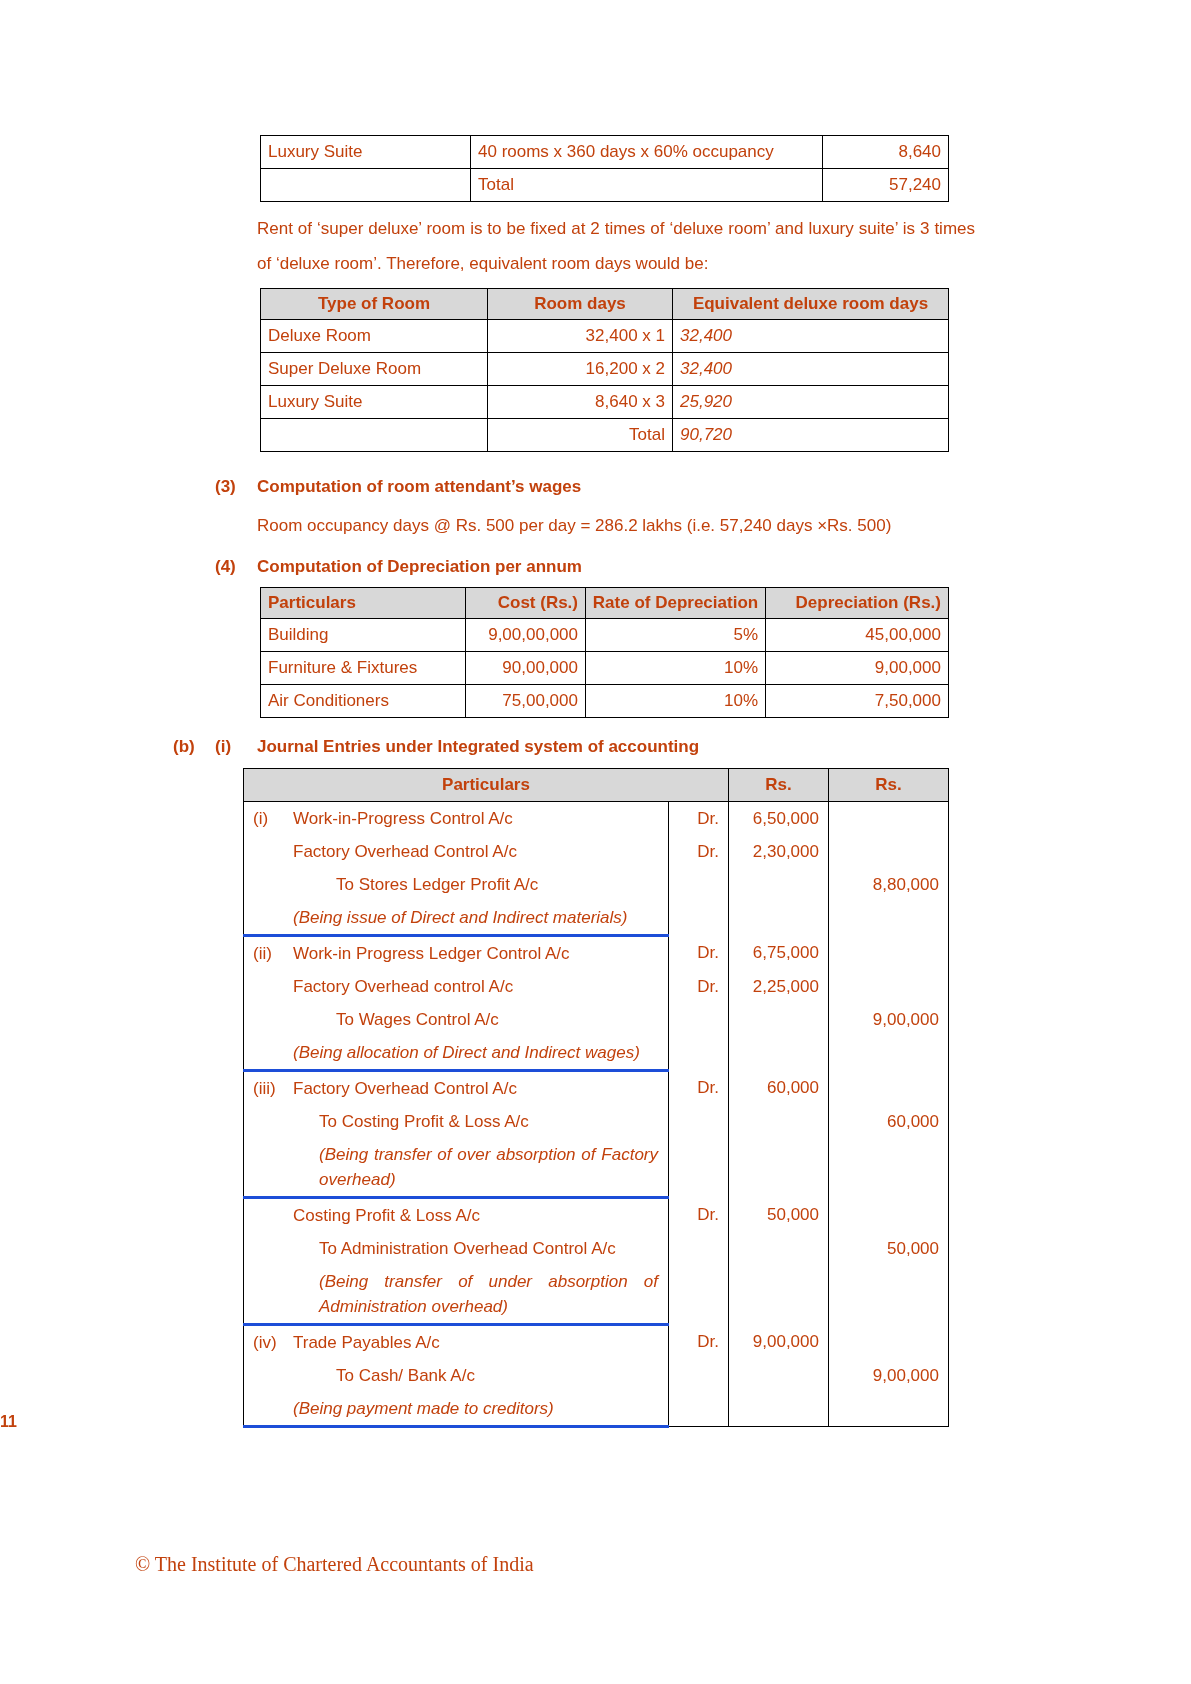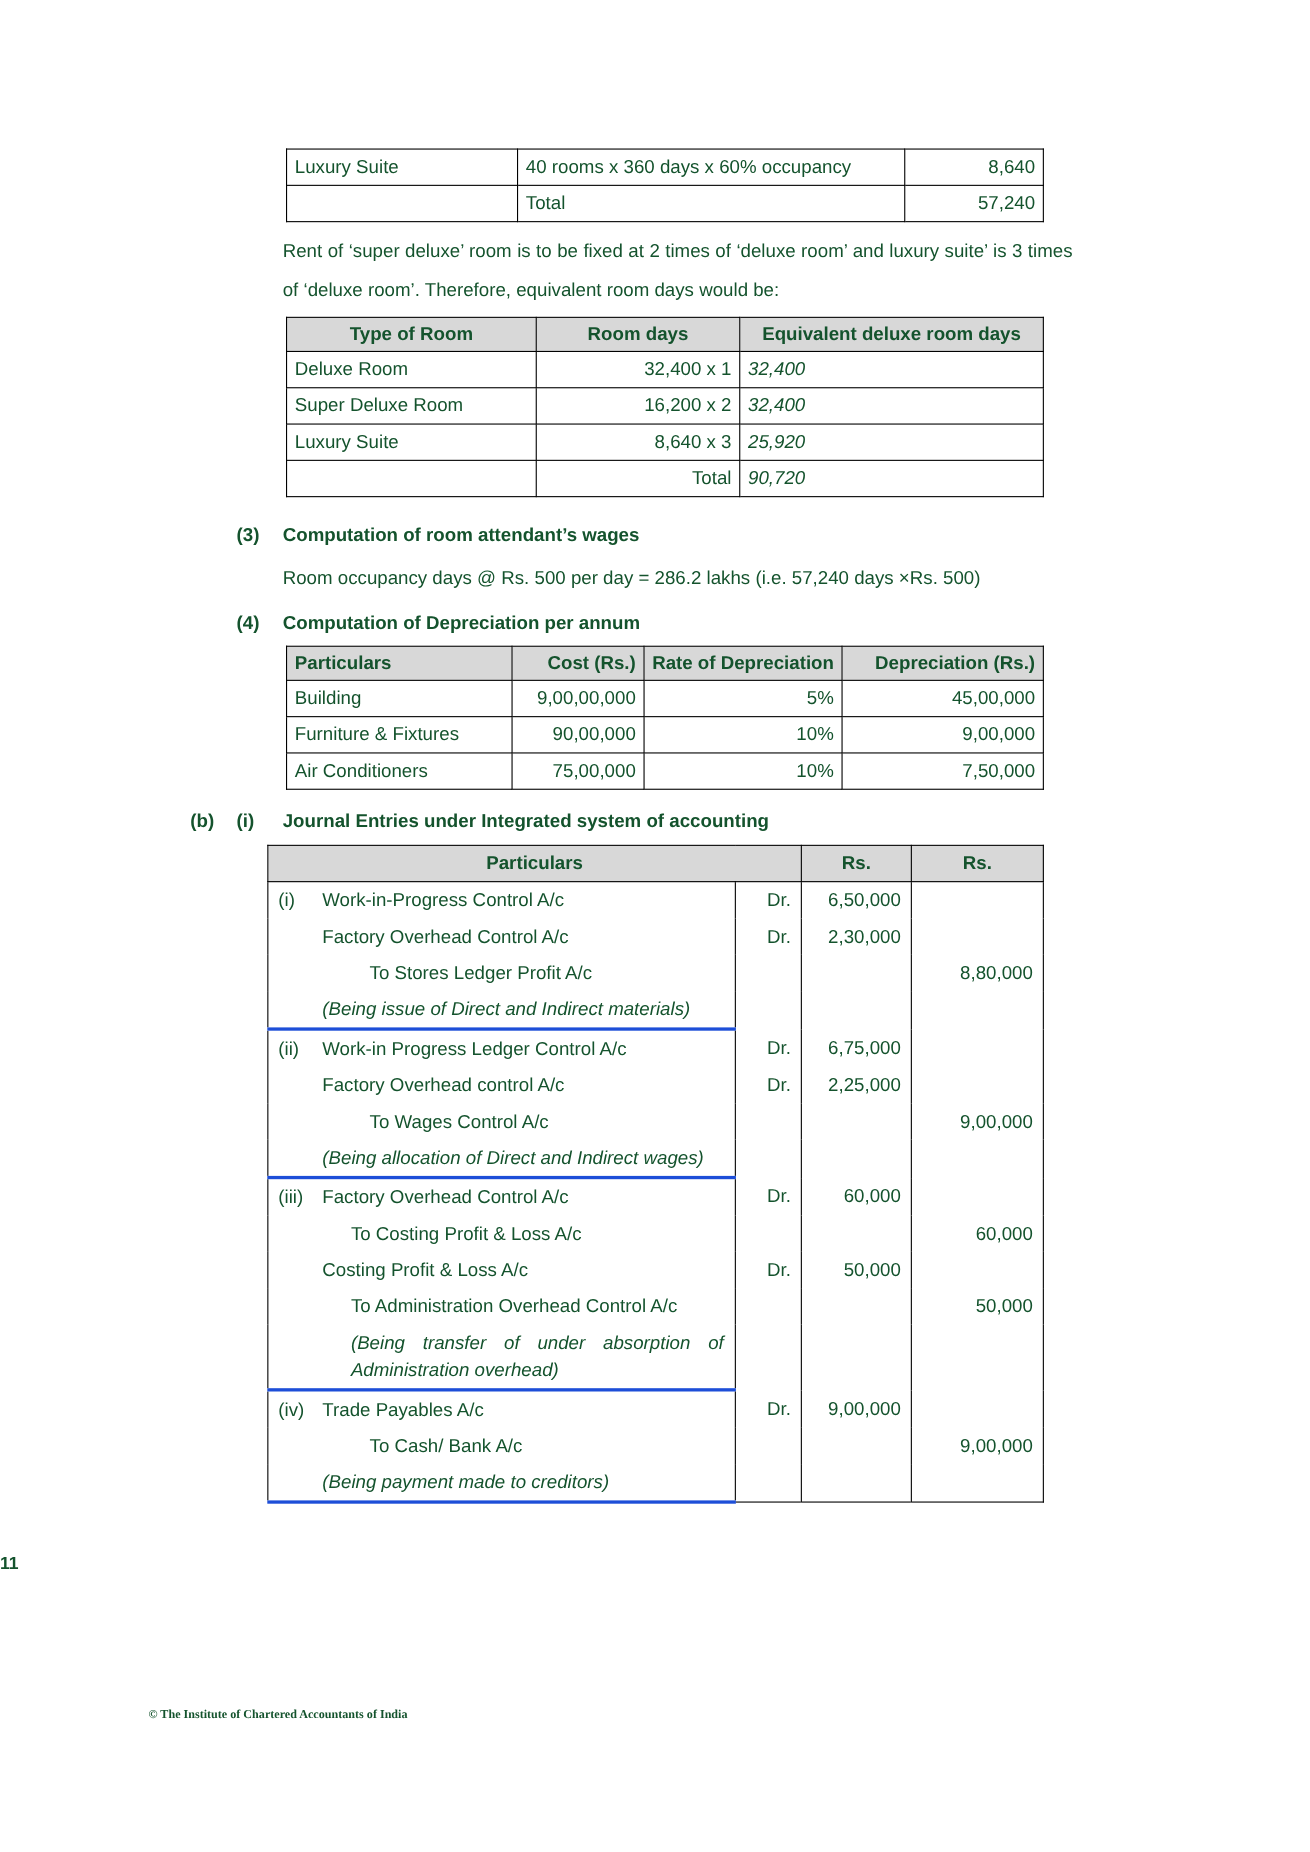--- a/index.html
+++ b/index.html
@@ -1,17 +1,17 @@
 <!DOCTYPE html>
 <html><head>
 <meta charset="utf-8">
 <style>
   html,body{margin:0;padding:0;background:#fff;}
   .page{width:1191px;height:1684px;position:relative;background:#fff;
-        font-family:"Liberation Sans",sans-serif;font-size:17px;color:#14532d;overflow:hidden;}
+        font-family:"Liberation Sans",sans-serif;font-size:17px;color:#c2410c;overflow:hidden;}
   .content{padding-top:135px;}
 
   table{border-collapse:collapse;table-layout:fixed;}
   .stable{margin-left:260px;}
   .stable th,.stable td{border:1px solid #000;padding:4px 7px;line-height:24px;white-space:nowrap;overflow:hidden;}
   .stable th{background:#d8d8d8;font-weight:bold;text-align:center;padding:3px 4px;}
 
   #occupancy-table td:nth-child(3){text-align:right;}
 
   #equivalent-table{margin-top:7px;}
@@ -42,21 +42,21 @@
   .txt.ind0{margin-left:42px;}
   .txt.ind1{margin-left:68px;}
   .txt.ind2{margin-left:85px;}
   .txt.it{font-style:italic;}
   .txt.just{text-align:justify;}
   #journal-table td.jdr{border-left:1px solid #000;text-align:right;padding-right:9px;}
   #journal-table td.jamt{border-left:1px solid #000;text-align:right;padding-right:9px;}
   #journal-table tr.group-end td.jp{border-bottom:3px solid #1d4ed8;}
 
   .pageno{position:absolute;top:1413px;left:0;width:1112px;text-align:left;font-weight:bold;font-size:16px;}
-  .footer{position:absolute;top:1553px;left:135px;font-family:"Liberation Serif",serif;font-weight:bold;font-size:11px;}
+  .footer{position:absolute;top:1553px;left:135px;font-family:"Liberation Serif",serif;font-weight:normal;font-size:20px;}
 </style>
 </head>
 <body>
 
 <div class="page">
   <div class="content">
 
     <table id="occupancy-table" class="stable">
       <colgroup>
           <col style="width:210px">
@@ -257,20 +257,28 @@
             <td class="jamt"></td>
           </tr>
           <tr>
             <td class="jp">
               <div class="txt ind1">To Costing Profit &amp; Loss A/c</div>
             </td>
             <td class="jdr"></td>
             <td class="jamt"></td>
             <td class="jamt">60,000</td>
           </tr>
+          <tr class="group-end">
+            <td class="jp">
+              <div class="txt ind1 it just">(Being transfer of over absorption of Factory overhead)</div>
+            </td>
+            <td class="jdr"></td>
+            <td class="jamt"></td>
+            <td class="jamt"></td>
+          </tr>
           <tr>
             <td class="jp">
               <div class="txt ind0">Costing Profit &amp; Loss A/c</div>
             </td>
             <td class="jdr">Dr.</td>
             <td class="jamt">50,000</td>
             <td class="jamt"></td>
           </tr>
           <tr>
             <td class="jp">

